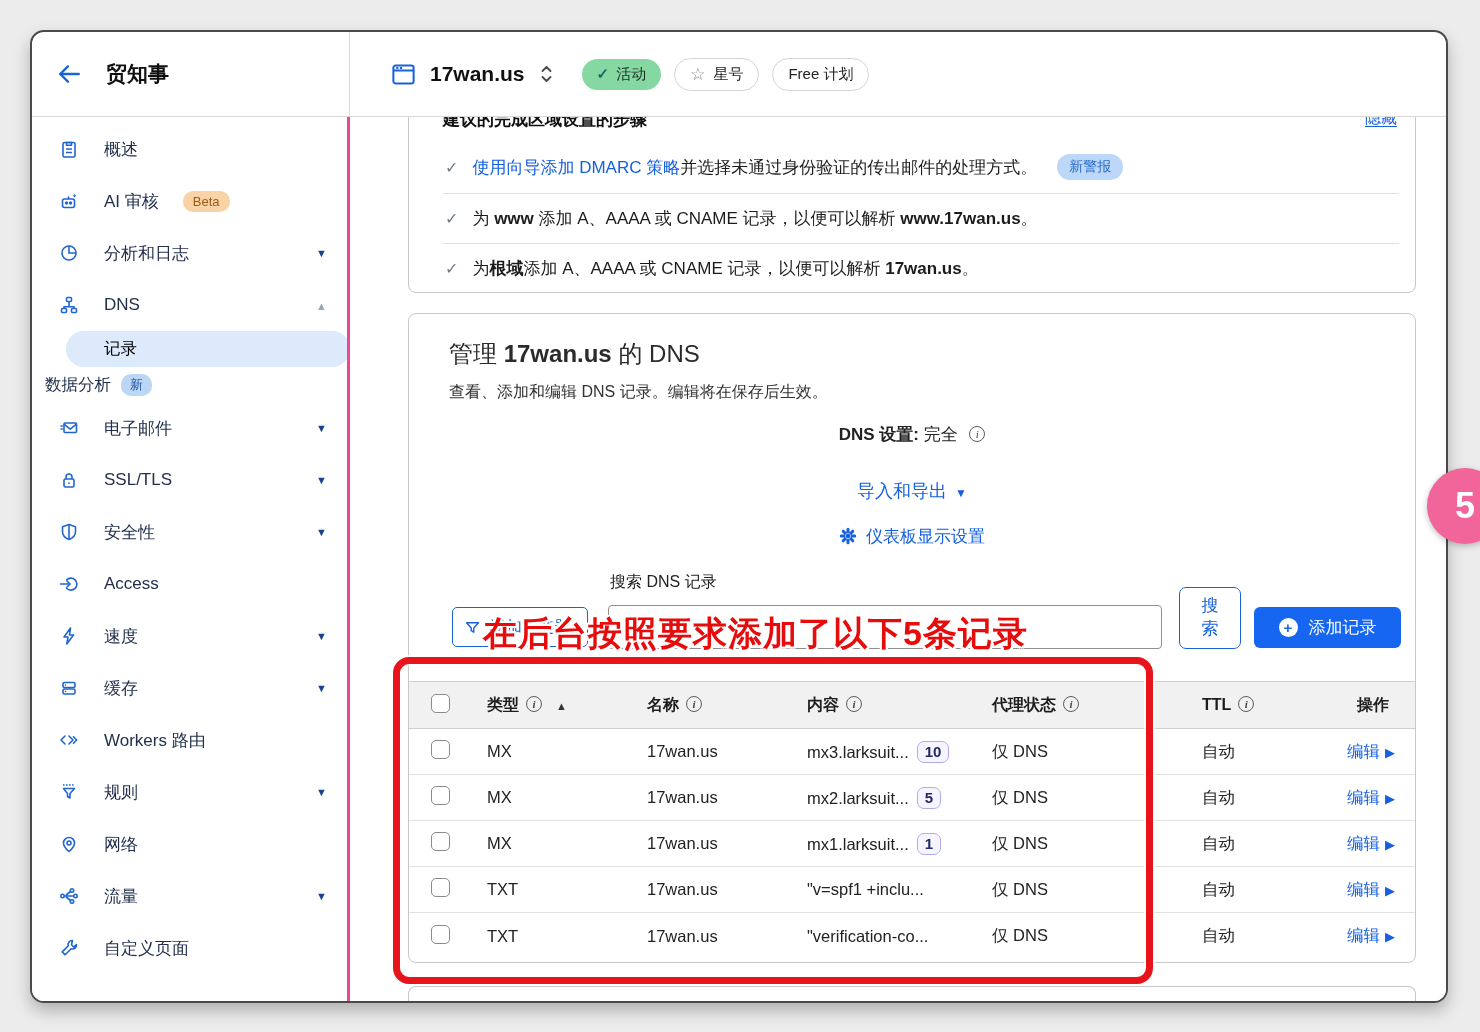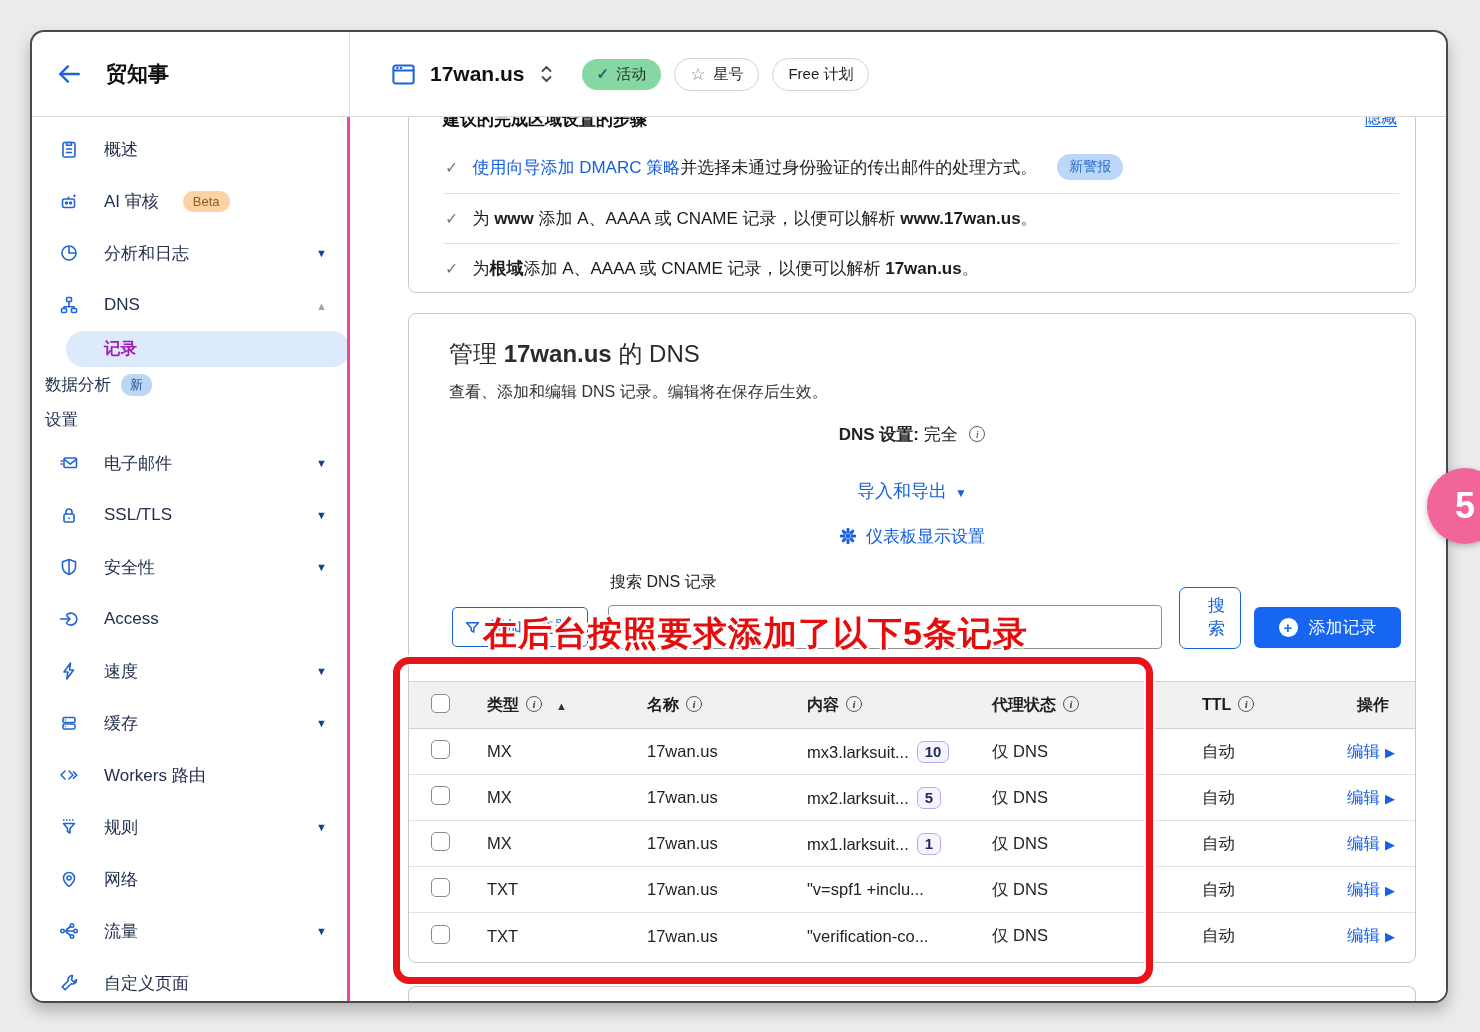--- a/index.html
+++ b/index.html
@@ -53,21 +53,21 @@
   .chev-down { margin-left:auto; color:#17428c; font-size:12px; }
   .chev-down::before { content:"▼"; font-size:11px; }
   .chev-up-grey { margin-left:auto; color:#9aa6b5; }
   .chev-up-grey::before { content:"▲"; font-size:11px; }
   .sub-item {
     height:35px; display:flex; align-items:center; gap:10px;
     font-size:16.5px; color:#22304d; cursor:pointer;margin-left:13px;
   }
   .sub-item.selected {
     height:36px; margin-left:34px; width:284px; padding-left:38px;
-    background:#ddeafc; border-radius:18px; font-weight:bold; color:#a21caf;
+    background:#ddeafc; border-radius:18px; font-weight:normal; color:#000000;
   }
   .badge-beta { background:#f9d3a5; color:#9a5b1a; font-size:13px; padding:3px 10px; border-radius:10px; }
   .badge-new  { background:#bcd7f5; color:#1a4f9c; font-size:13px; padding:2px 9px;  border-radius:10px; }
   
   .main {
     position:absolute; left:318px; top:85px; right:0; bottom:0;
     overflow:hidden; background:#fff;
   }
   .card {
     margin-left:58px; width:1008px; background:#fff;
@@ -113,21 +113,21 @@
   .search-input {
     position:absolute; left:199px; top:291px; width:554px; height:44px;
     border:1px solid #8f8f8f; border-radius:4px; font-size:16px; padding:0 12px;
     font-family:"Liberation Sans", sans-serif;
   }
   .search-btn {
     position:absolute; left:770px; top:273px; width:62px; height:62px;
     border:1px solid #1963da; border-radius:7px; background:#fff;
     color:#1660e0; font-size:17px; line-height:1.35; padding:0 15px;
     word-break:break-all; display:flex; align-items:center; justify-content:center;
-    cursor:pointer; font-family:"Liberation Sans", sans-serif;text-align:right;
+    cursor:pointer; font-family:"Liberation Sans", sans-serif;
   }
   .add-btn {
     position:absolute; left:845px; top:293px; width:147px; height:41px;
     background:#1766f2; border:none; border-radius:6px; color:#fff; font-size:17px;
     display:flex; align-items:center; justify-content:center; gap:11px; cursor:pointer;
     font-family:"Liberation Sans", sans-serif;
   }
   .plus-circle {
     width:19px; height:19px; border-radius:50%; background:#fff; color:#1766f2;
     display:flex; align-items:center; justify-content:center;
@@ -274,23 +274,20 @@
       <span>DNS</span>
       <span class="chev-up-grey"></span>
     </div>
 
     <div class="sub-item selected">
       <span>记录</span>
     </div>
     <div class="sub-item">
       <span>数据分析</span>
       <span class="badge-new">新</span>
-    </div>
-    <div class="sub-item">
-      <span>设置</span>
     </div>
 
     <div class="nav-item">
       <span class="nicon">
         <svg width="20" height="20" viewBox="0 0 20 20" fill="none" stroke="#2165d1" stroke-width="1.6" stroke-linejoin="round">
           <rect x="5" y="5" width="12.5" height="9.5" rx="1"></rect>
             <path d="M5 6.2l6.2 5 6.3-5"></path>
             <path d="M1.5 8h2.3M1.5 11h2.3"></path>
         </svg>
       </span>

